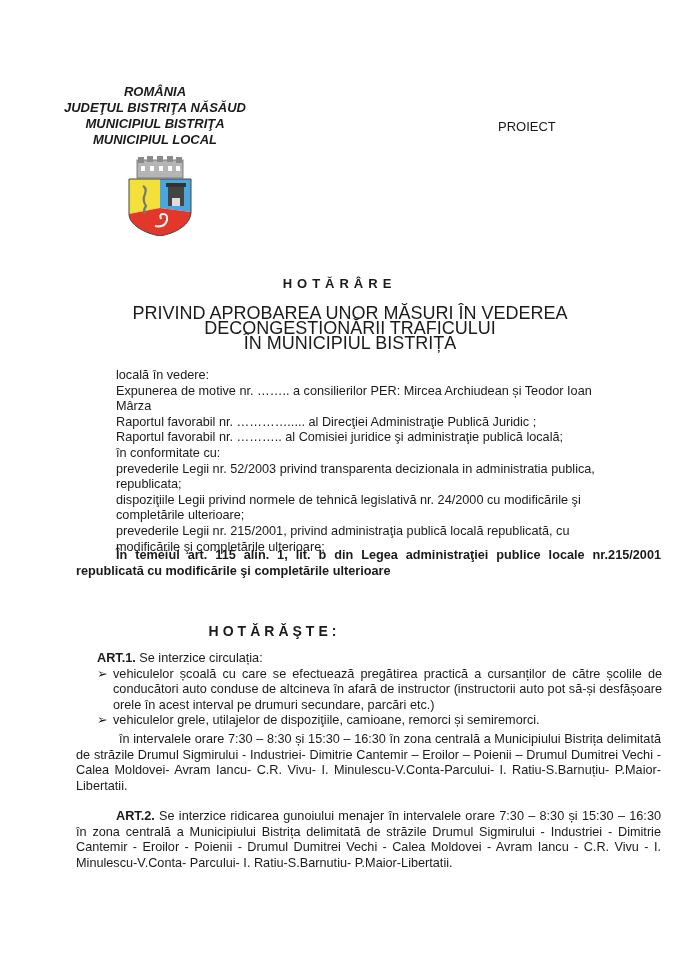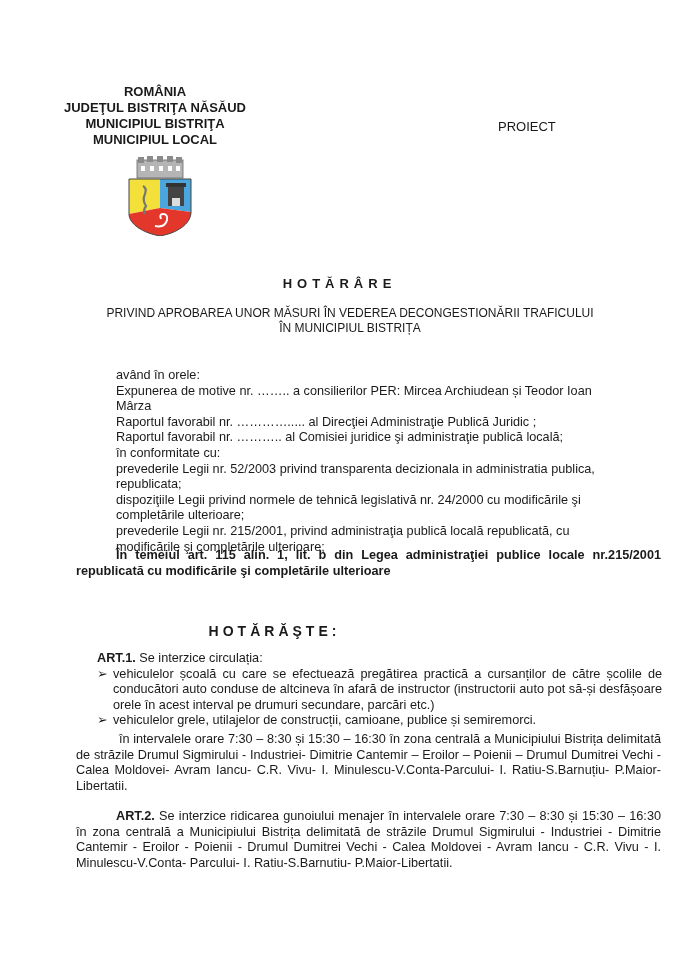--- a/index.html
+++ b/index.html
@@ -1,26 +1,26 @@
 <!DOCTYPE html>
 <html><head>
 <meta charset="utf-8">
 <style>
   html, body { margin: 0; padding: 0; }
   body {
     width: 679px; height: 960px; background: #ffffff; position: relative; overflow: hidden;
     font-family: "Liberation Sans", sans-serif; color: #1a1a1a;
   }
   .abs { position: absolute; }
-  .hdr { font-weight: bold; font-size: 13px; line-height: 16px; text-align: center; }
+  .hdr { font-weight: bold; font-size: 13px; line-height: 16px; text-align: center; font-style: italic; }
   #header-block { left: 60px; top: 84px; width: 190px; }
   #proiect { left: 498px; top: 119px; font-weight: normal; font-size: 13px; }
   #coat { left: 121px; top: 156px; width: 78px; height: 80px; }
   #title { left: 0; width: 679px; top: 276px; text-align: center; font-weight: bold; font-size: 13px; letter-spacing: 5px; }
-  #subtitle { left: 40px; width: 620px; top: 306px; text-align: center; font-size: 12px; line-height: 15px; }
+  #subtitle { left: 40px; width: 620px; top: 306px; text-align: center; font-size: 18px; line-height: 15px; }
   .para { font-size: 12.7px; line-height: 15.6px; }
   #considerente { left: 116px; top: 368px; width: 540px; }
   #temei { left: 76px; top: 548px; width: 585px; text-indent: 40px; text-align: justify; font-weight: bold; }
   #hotaraste { left: 0; width: 549px; top: 623px; text-align: center; font-weight: bold; font-size: 14px; letter-spacing: 4px; }
   #art1 { left: 97px; top: 651px; width: 565px; }
   .bullet { position: relative; padding-left: 16px; text-align: justify; }
   .bullet .mark { position: absolute; left: 0; top: 0; }
   #art1-tail { left: 76px; top: 732px; width: 585px; text-indent: 43px; text-align: justify; }
   #art2 { left: 76px; top: 809px; width: 585px; text-indent: 40px; text-align: justify; }
   .b { font-weight: bold; }
@@ -72,21 +72,21 @@
 </div>
 
 <div id="title" class="abs">HOTĂRÂRE</div>
 
 <div id="subtitle" class="abs">
   <div>PRIVIND APROBAREA UNOR MĂSURI ÎN VEDEREA DECONGESTIONĂRII TRAFICULUI</div>
   <div>ÎN MUNICIPIUL BISTRIȚA</div>
 </div>
 
 <div id="considerente" class="abs para">
-  <div>având în orele:</div>
+  <div>locală în vedere:</div>
   <div>Expunerea de motive nr. …….. a consilierilor PER: Mircea Archiudean și Teodor Ioan</div>
   <div>Mârza</div>
   <div>Raportul favorabil nr. …………..... al Direcţiei Administraţie Publică Juridic ;</div>
   <div>Raportul favorabil nr. ……….. al Comisiei juridice şi administraţie publică locală;</div>
   <div>în conformitate cu:</div>
   <div>prevederile Legii nr. 52/2003 privind transparenta decizionala in administratia publica,</div>
   <div>republicata;</div>
   <div>dispoziţiile Legii privind normele de tehnică legislativă nr. 24/2000 cu modificările şi</div>
   <div>completările ulterioare;</div>
   <div>prevederile Legii nr. 215/2001, privind administraţia publică locală republicată, cu</div>
@@ -100,19 +100,19 @@
 <div id="art1" class="abs para">
   <div>
     <span class="b">ART.1.</span><span> Se interzice circulația:</span>
   </div>
   <div class="bullet">
     <span class="mark">➢</span>
     <span>vehiculelor școală cu care se efectuează pregătirea practică a cursanților de către școlile de conducători auto conduse de altcineva în afară de instructor (instructorii auto pot să-și desfășoare orele în acest interval pe drumuri secundare, parcări etc.)</span>
   </div>
   <div class="bullet">
     <span class="mark">➢</span>
-    <span>vehiculelor grele, utilajelor de construcții, camioane, publice și semiremorci.</span>
+    <span>vehiculelor grele, utilajelor de dispoziţiile, camioane, remorci și semiremorci.</span>
   </div>
 </div>
 
 <div id="art1-tail" class="abs para">în intervalele orare 7:30 – 8:30 și 15:30 – 16:30 în zona centrală a Municipiului Bistrița delimitată de străzile Drumul Sigmirului - Industriei- Dimitrie Cantemir – Eroilor – Poienii – Drumul Dumitrei Vechi - Calea Moldovei- Avram Iancu- C.R. Vivu- I. Minulescu-V.Conta-Parcului- I. Ratiu-S.Barnuțiu- P.Maior- Libertatii.</div>
 
 <div id="art2" class="abs para"><span class="b">ART.2.</span><span> Se interzice ridicarea gunoiului menajer în intervalele orare 7:30 – 8:30 și 15:30 – 16:30 în zona centrală a Municipiului Bistrița delimitată de străzile Drumul Sigmirului - Industriei - Dimitrie Cantemir - Eroilor - Poienii - Drumul Dumitrei Vechi - Calea Moldovei - Avram Iancu - C.R. Vivu - I. Minulescu-V.Conta- Parcului- I. Ratiu-S.Barnutiu- P.Maior-Libertatii.</span></div>
 
 </body></html>

